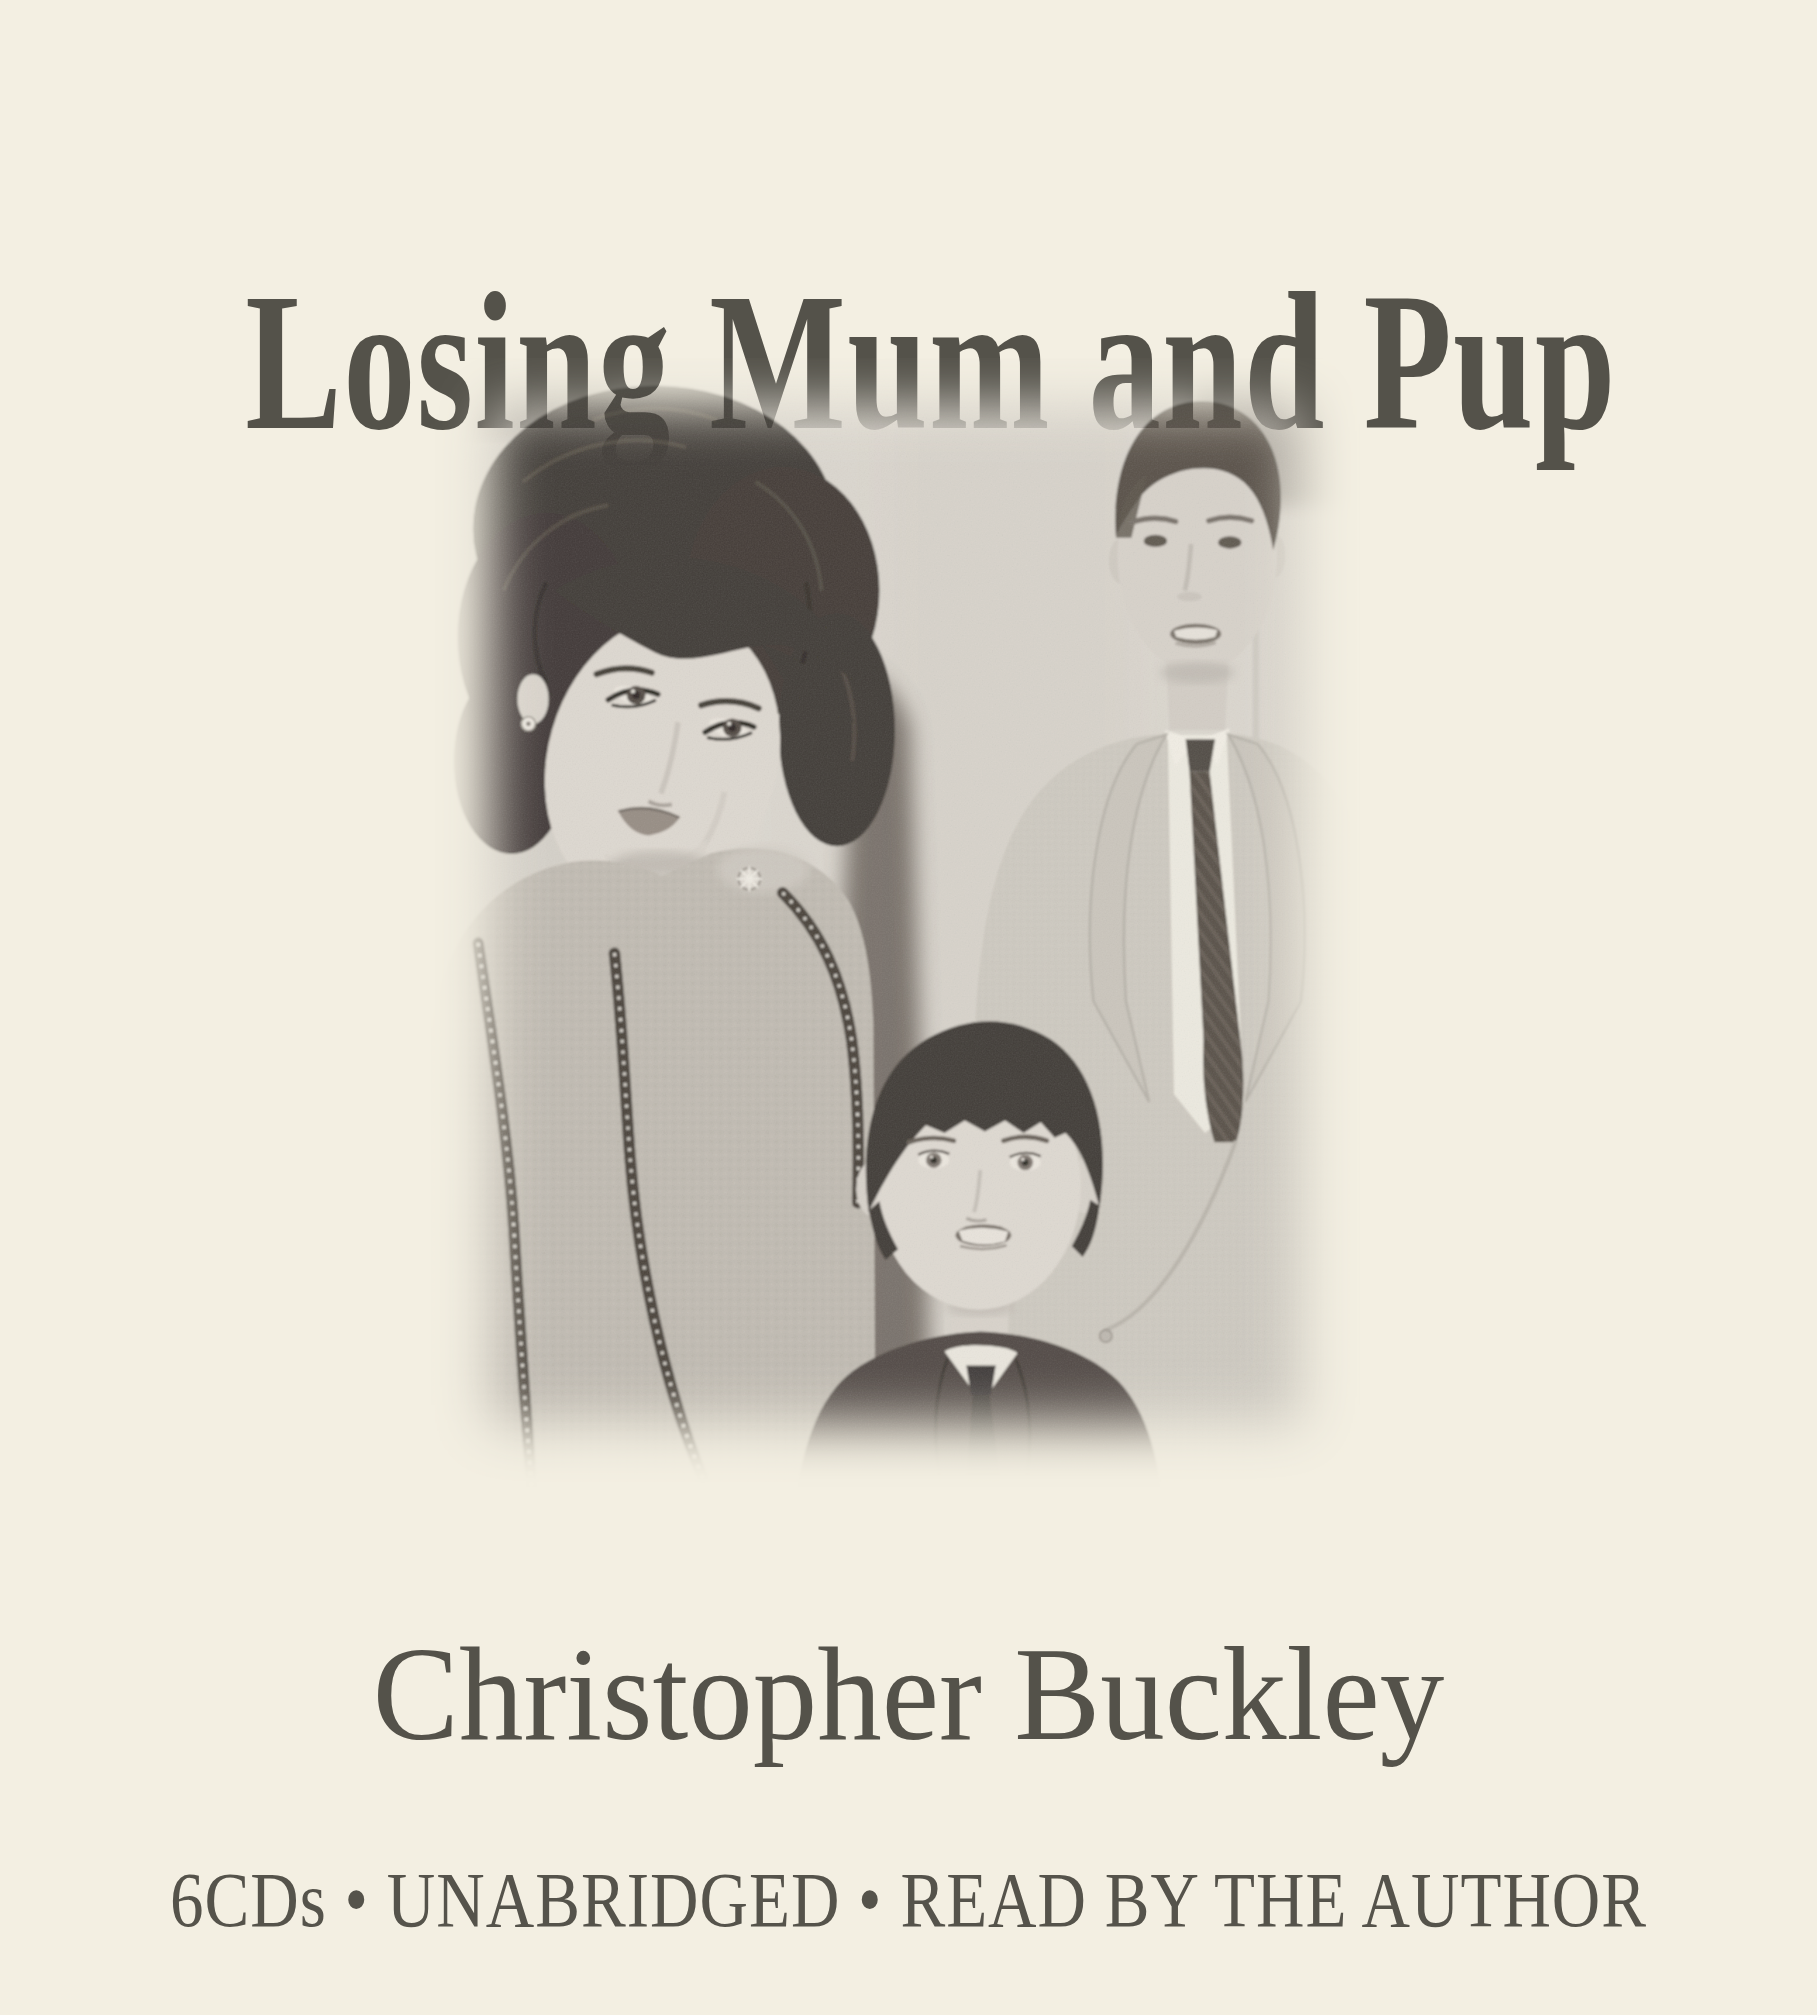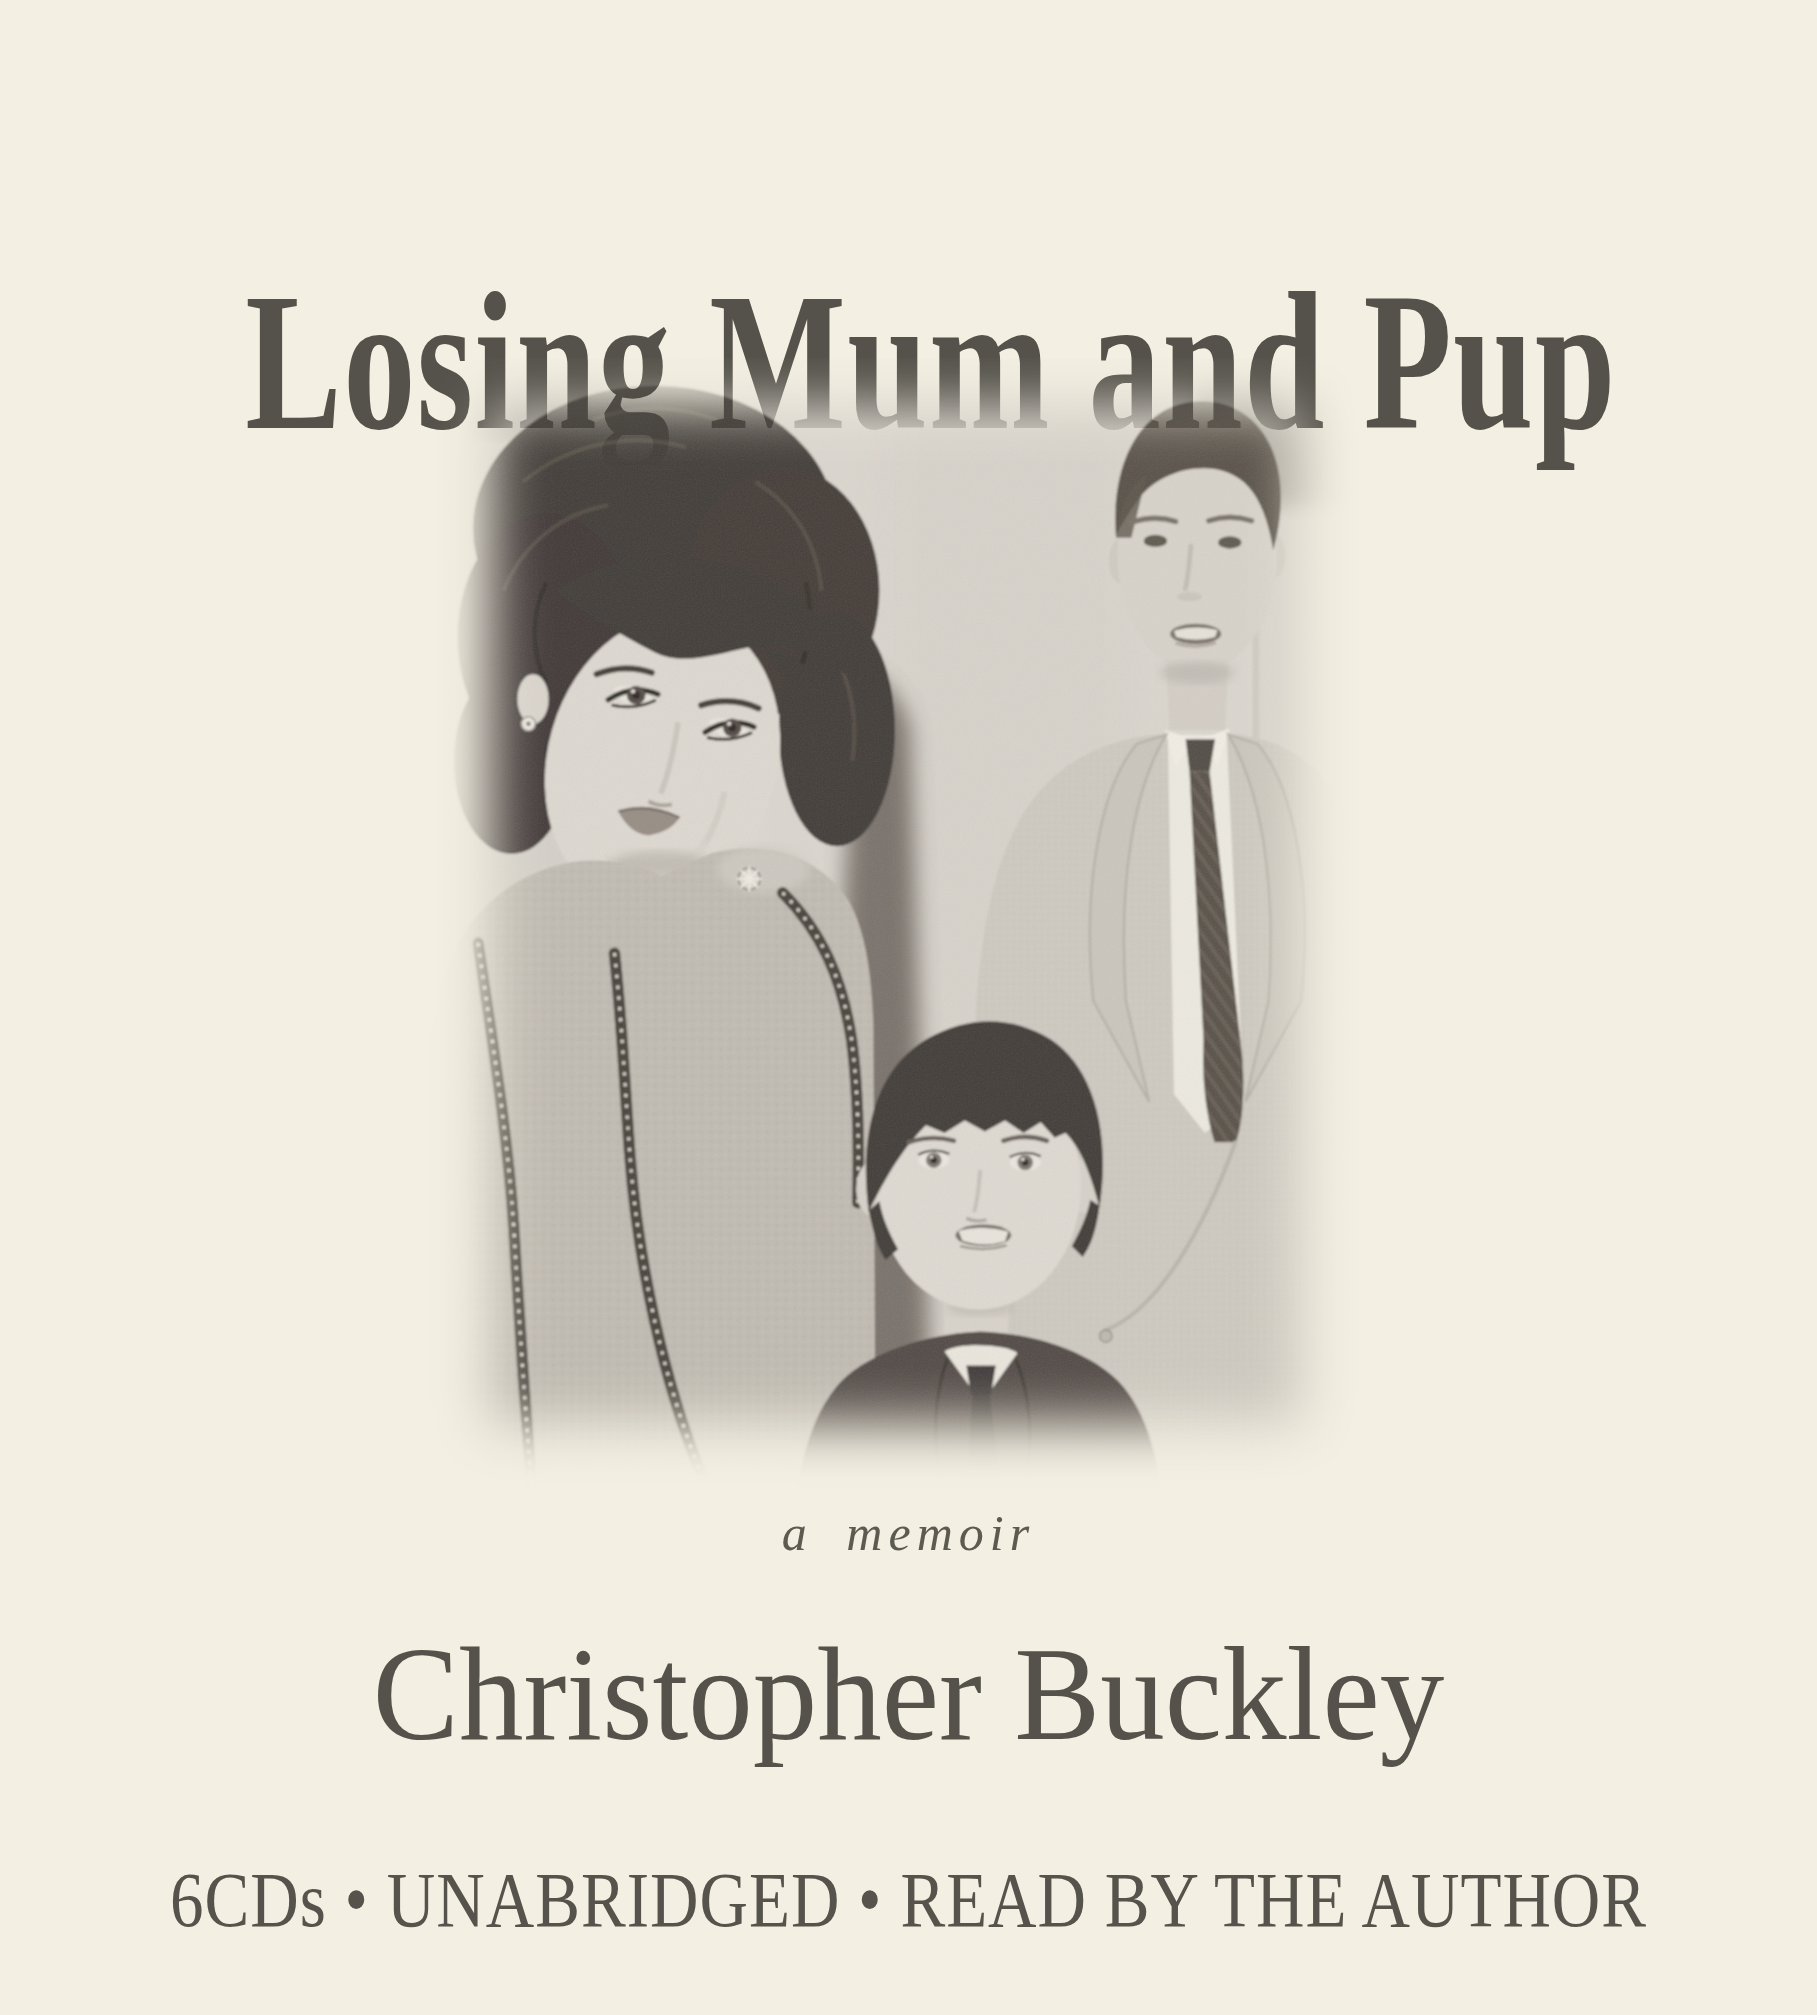--- a/index.html
+++ b/index.html
@@ -236,20 +236,19 @@
             <path d="M 684 1146 Q 714 1154 744 1145" stroke="#8a837b" stroke-width="3" fill="none"></path>
           </g>
         </g>
 
         <rect width="1200" height="1480" filter="url(#grain)"></rect>
         <rect width="1200" height="1480" fill="#efe9da" opacity="0.12"></rect>
       </g>
     </svg>
   </div>
 
-  <div class="line subtitle">a memoir</div>
 
   <div class="line author">Christopher Buckley</div>
 
   <div class="line format">6CDs • UNABRIDGED • READ BY THE AUTHOR</div>
 
 </div>
 
 
 </body></html>

